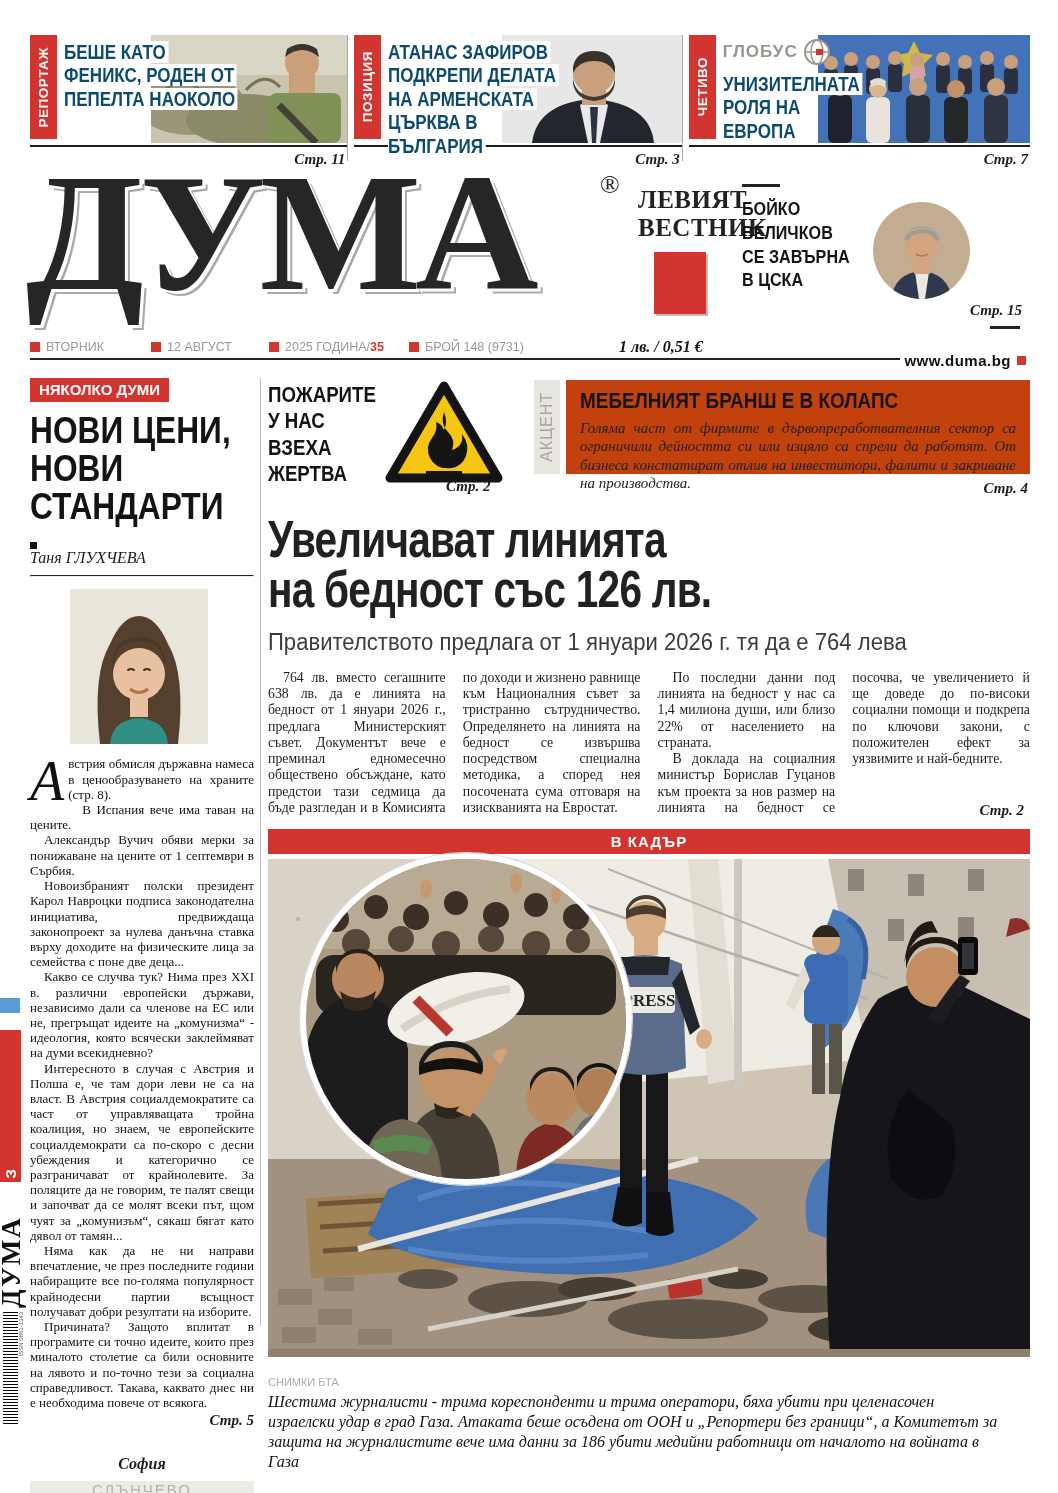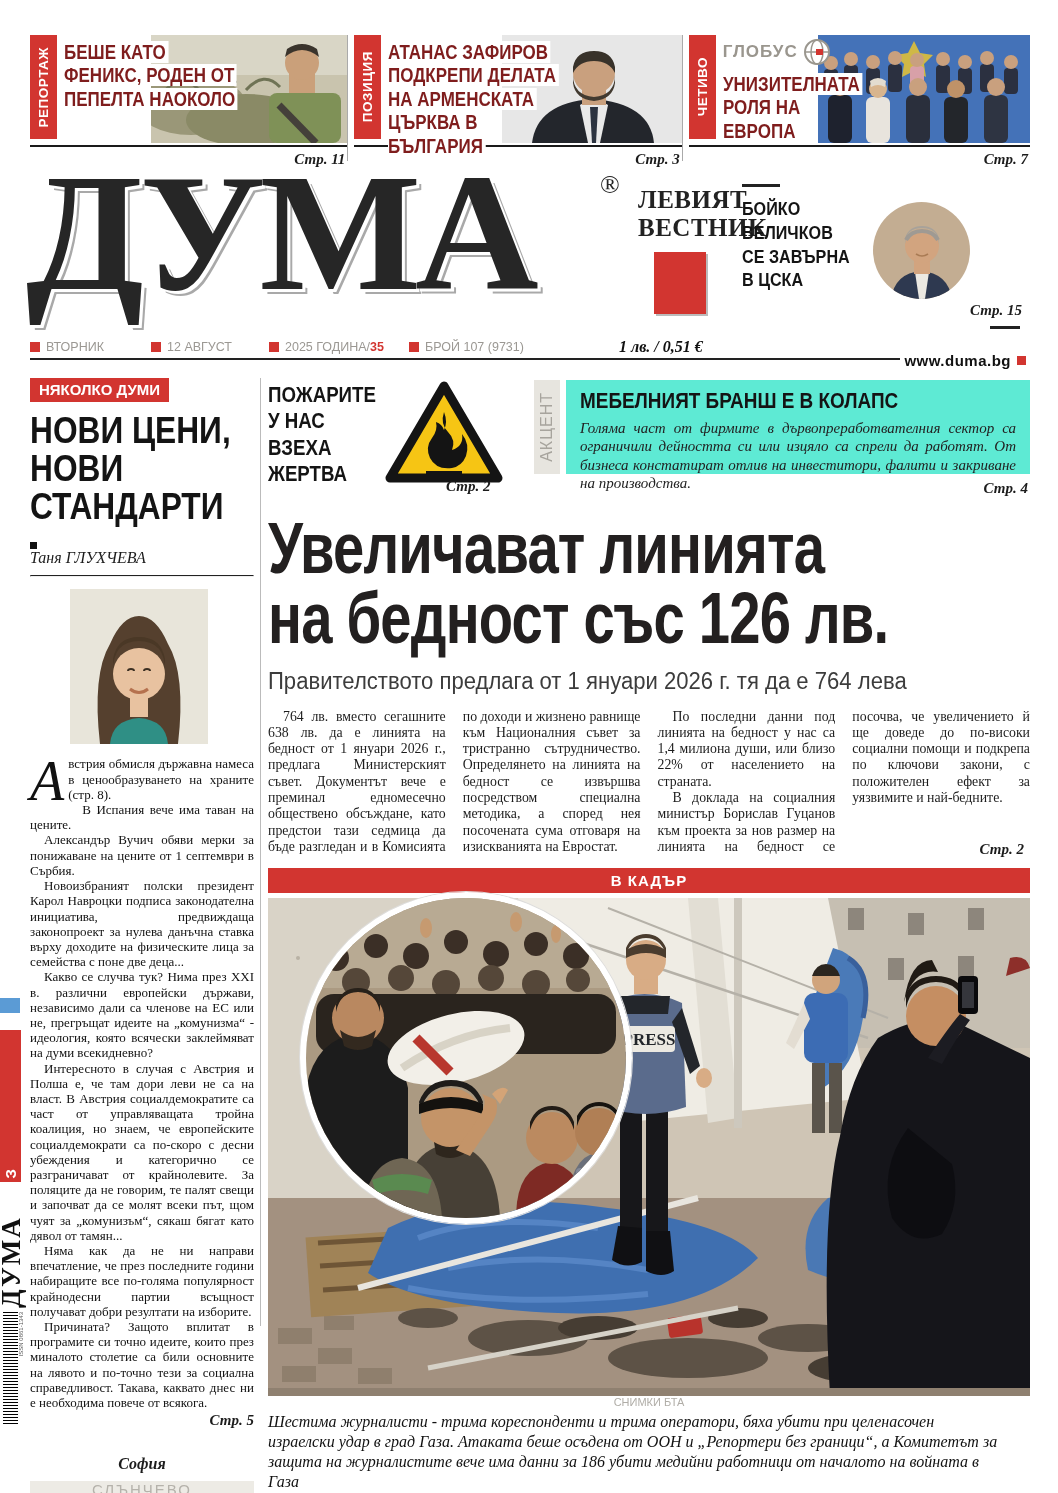--- a/index.html
+++ b/index.html
@@ -31,21 +31,21 @@
   .topstrip{position:absolute;top:35px;left:30px;width:1000px;height:140px;display:flex;}
   .teaser{position:relative;height:140px;}
   .teaser.t1{width:318px;}
   .teaser.t2{width:328px;margin-left:6px;}
   .teaser.t3{width:342px;margin-left:6px;}
   .tdivider{width:1px;background:#aaa;height:126px;margin-top:0;}
   .trow{position:relative;height:112px;border-bottom:2.2px solid #1a1a1a;overflow:visible;}
   .ttab{position:absolute;left:0;top:0;width:27px;height:104px;background:var(--red);display:flex;align-items:center;justify-content:center;}
   .ttab span{color:#fff;font-family:"Liberation Sans",sans-serif;font-weight:bold;font-size:13.5px;writing-mode:vertical-rl;transform:rotate(180deg);letter-spacing:.5px;}
   .tphoto{position:absolute;top:0;right:0;}
-  .thead{position:absolute;left:34px;top:6px;z-index:2;font-family:"Liberation Sans",sans-serif;font-weight:bold;font-size:20px;line-height:1.17;color:#7f1d1d;}
+  .thead{position:absolute;left:34px;top:6px;z-index:2;font-family:"Liberation Sans",sans-serif;font-weight:bold;font-size:20px;line-height:1.17;color:#0c4a6e;}
   .thead .cond{transform:scaleX(.85);width:118%;}
   .thead span.bgline{background:#fff;box-decoration-break:clone;-webkit-box-decoration-break:clone;padding:0 3px 0 0;}
   .tpage{position:absolute;right:2px;top:116px;}
   .globus-row{position:absolute;left:34px;top:2px;z-index:2;display:flex;align-items:center;gap:2px;}
   .globus-word{font-family:"Liberation Sans",sans-serif;font-weight:bold;font-size:17px;color:#9a968e;letter-spacing:1px;}
   .t3 .thead{top:38px;}
 
   
   .masthead{position:absolute;top:176px;left:30px;width:1000px;height:160px;}
   .mast-title{position:absolute;left:-4px;top:-28px;font-family:"Liberation Serif",serif;font-weight:bold;font-size:168px;line-height:1;letter-spacing:-6px;color:#262626;text-shadow:3px 3px 0 #fff,5px 5px 0 #a9a9a9;transform:scaleX(1.02);transform-origin:left top;white-space:nowrap;}
@@ -90,41 +90,41 @@
 
   
   .maincol{position:absolute;top:378px;left:268px;width:762px;}
   .featrow{position:relative;height:122px;}
   .fire-lines{position:absolute;left:0;top:4px;font-family:"Liberation Sans",sans-serif;font-weight:bold;font-size:22px;line-height:1.2;color:#141414;}
   .fire-lines .cond{transform:scaleX(.85);}
   .fire-icon{position:absolute;left:112px;top:0;}
   .fire-page{position:absolute;left:178px;top:100px;}
   .accent-label{position:absolute;left:266px;top:2px;width:26px;height:94px;background:#e7e5df;display:flex;align-items:center;justify-content:center;}
   .accent-label span{color:#a7a49d;font-family:"Liberation Sans",sans-serif;font-size:16px;writing-mode:vertical-rl;transform:rotate(180deg);letter-spacing:1px;}
-  .accent-box{position:absolute;left:298px;top:2px;right:0;height:94px;background:#5eead4;padding:8px 14px 6px;}
+  .accent-box{position:absolute;left:298px;top:2px;right:0;height:94px;background:#c2410c;padding:8px 14px 6px;}
   .accent-head{font-family:"Liberation Sans",sans-serif;font-weight:bold;font-size:22px;color:#141414;}
   .accent-head .cond{transform:scaleX(.86);width:116%;}
   .accent-text{margin-top:5px;font-style:italic;font-size:15px;line-height:1.22;text-align:justify;color:#222;}
   .accent-page{position:absolute;right:2px;top:102px;}
 
-  .lead-head{margin-top:14px;font-family:"Liberation Sans",sans-serif;font-weight:bold;font-size:72px;line-height:.97;color:#232020;letter-spacing:-1px;}
+  .lead-head{margin-top:14px;font-family:"Liberation Sans",sans-serif;font-weight:bold;font-size:52px;line-height:.97;color:#232020;letter-spacing:-1px;}
   .lead-head .cond{transform:scaleX(.78);width:128%;}
   .lead-sub{margin-top:14px;font-family:"Liberation Sans",sans-serif;font-size:23px;color:#3c3c3c;}
   .lead-sub .cond{transform:scaleX(.96);width:104%;}
   .lead-cols{position:relative;margin-top:14px;height:152px;column-count:4;column-gap:17px;font-size:13.8px;line-height:1.18;text-align:justify;}
   .lead-cols p{text-indent:15px;}
   .lead-page{position:relative;text-align:right;margin-top:-20px;padding-right:6px;}
 
   .banner{margin-top:10px;height:25px;background:var(--red);display:flex;align-items:center;justify-content:center;}
   .banner span{color:#fff;font-family:"Liberation Sans",sans-serif;font-weight:bold;font-size:15px;letter-spacing:1px;}
 
   .bigphoto{position:relative;margin-top:5px;width:762px;height:498px;}
   .bigphoto > svg{position:absolute;inset:0;}
   .inset-circle{position:absolute;left:32px;top:-6px;width:332px;height:332px;border-radius:50%;border:6px solid #fff;overflow:hidden;box-shadow:0 0 0 1px #ddd;}
-  .credit{margin-top:0;text-align:center;font-family:"Liberation Sans",sans-serif;font-size:11px;color:#b0ada7;}
+  .credit{margin-top:19px;text-align:left;font-family:"Liberation Sans",sans-serif;font-size:11px;color:#b0ada7;}
   .caption{margin-top:4px;font-style:italic;font-size:16px;line-height:1.25;color:#111;width:96%;}
 </style>
 </head>
 <body>
 
 <div class="page">
 
   <div class="spine-blue"></div>
   <div class="spine-red">
       <span>З</span>
@@ -290,21 +290,21 @@
     <div class="item dl-2">
         <span class="sq"></span>
         <span>12 АВГУСТ</span>
       </div>
     <div class="item dl-3">
         <span class="sq"></span>
         <span><span>2025 ГОДИНА/</span><span class="dl-num">35</span></span>
       </div>
     <div class="item dl-4">
         <span class="sq"></span>
-        <span>БРОЙ 107 (9731)</span>
+        <span>БРОЙ 148 (9731)</span>
       </div>
     <div class="price">1 лв. / 0,51 €</div>
   </div>
   <div class="mast-rule"></div>
   <div class="site-row">
     <span class="site-url">www.duma.bg</span>
     <span class="sq"></span>
   </div>
 
   <div class="leftcol">

